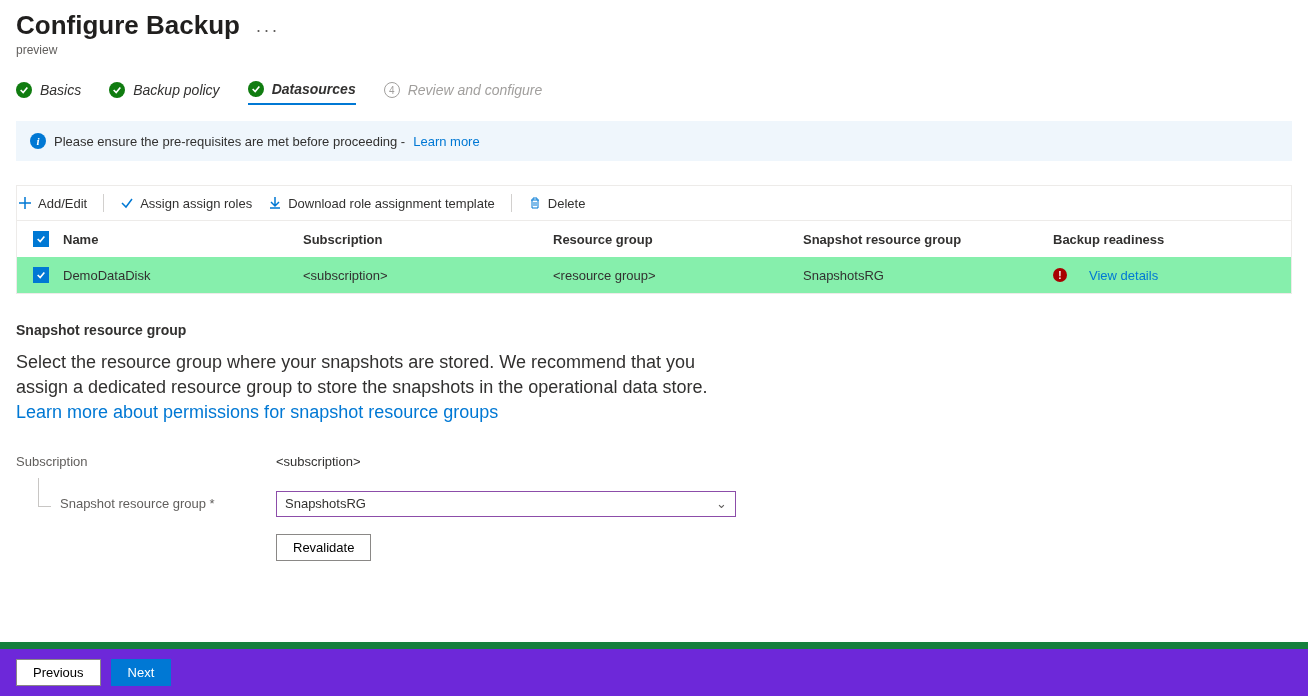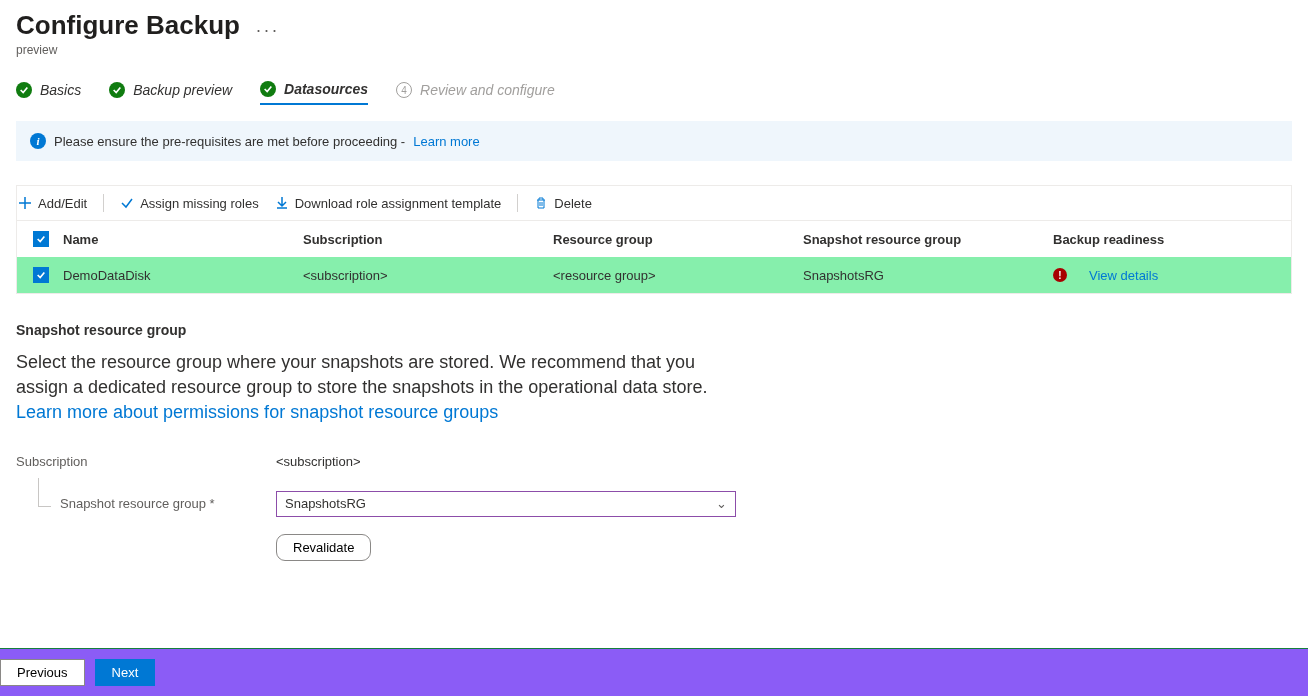--- a/index.html
+++ b/index.html
@@ -95,23 +95,23 @@
     .form-row .fvalue { font-size: 13px; }
     .select {
       width: 100%; height: 26px; border: 1px solid #8c4da9;
       display: flex; align-items: center; justify-content: space-between;
       padding: 0 8px; font-size: 13px; cursor: pointer; background: #fff;
     }
     .chev { color: #605e5c; }
 
     .btn { padding: 5px 16px; font-size: 13px; cursor: pointer; border: 1px solid #8a8886; background: #fff; }
     .btn.primary { background: #0078d4; color: #fff; border: 1px solid #0078d4; }
-    .revalidate { margin-left: 260px; margin-top: 4px; border-radius: 9px; }
-
-    .footer { position: fixed; bottom: 0; left: 0; right: 0; padding: 10px 0; background: #8b5cf6; border-top: 1px solid #15803d; display: flex; gap: 10px; }
+    .revalidate { margin-left: 260px; margin-top: 4px; }
+
+    .footer { position: fixed; bottom: 0; left: 0; right: 0; padding: 10px 16px; background: #6d28d9; border-top: 7px solid #15803d; display: flex; gap: 10px; }
   </style>
 </head>
 <body>
 
 <div class="page">
 
 
   <div>
     <h1 class="title">Configure Backup</h1>
     <span class="title-more">···</span>
@@ -126,21 +126,21 @@
           </svg>
         </span>
       <span class="step-label">Basics</span>
     </div>
     <div class="step">
       <span class="icon-check">
           <svg viewBox="0 0 12 12">
             <path d="M2 6 L5 9 L10 3" stroke="#fff" stroke-width="2" fill="none"></path>
           </svg>
         </span>
-      <span class="step-label">Backup preview</span>
+      <span class="step-label">Backup policy</span>
     </div>
     <div class="step active">
       <span class="icon-check">
           <svg viewBox="0 0 12 12">
             <path d="M2 6 L5 9 L10 3" stroke="#fff" stroke-width="2" fill="none"></path>
           </svg>
         </span>
       <span class="step-label">Datasources</span>
     </div>
     <div class="step disabled">
@@ -160,21 +160,21 @@
       <svg viewBox="0 0 14 14">
           <path d="M7 1 V13 M1 7 H13" stroke="#0078d4" stroke-width="1.5"></path>
         </svg>
       <span>Add/Edit</span>
     </div>
     <span class="divider"></span>
     <div class="tbtn">
       <svg viewBox="0 0 14 14">
           <path d="M2 7 L6 11 L12 3" stroke="#0078d4" stroke-width="1.5" fill="none"></path>
         </svg>
-      <span>Assign missing roles</span>
+      <span>Assign assign roles</span>
     </div>
     <div class="tbtn">
       <svg viewBox="0 0 14 14">
           <path d="M7 1 V10 M3 6 L7 10 L11 6 M2 12 H12" stroke="#0078d4" stroke-width="1.5" fill="none"></path>
         </svg>
       <span>Download role assignment template</span>
     </div>
     <span class="divider"></span>
     <div class="tbtn">
       <svg viewBox="0 0 14 14">

